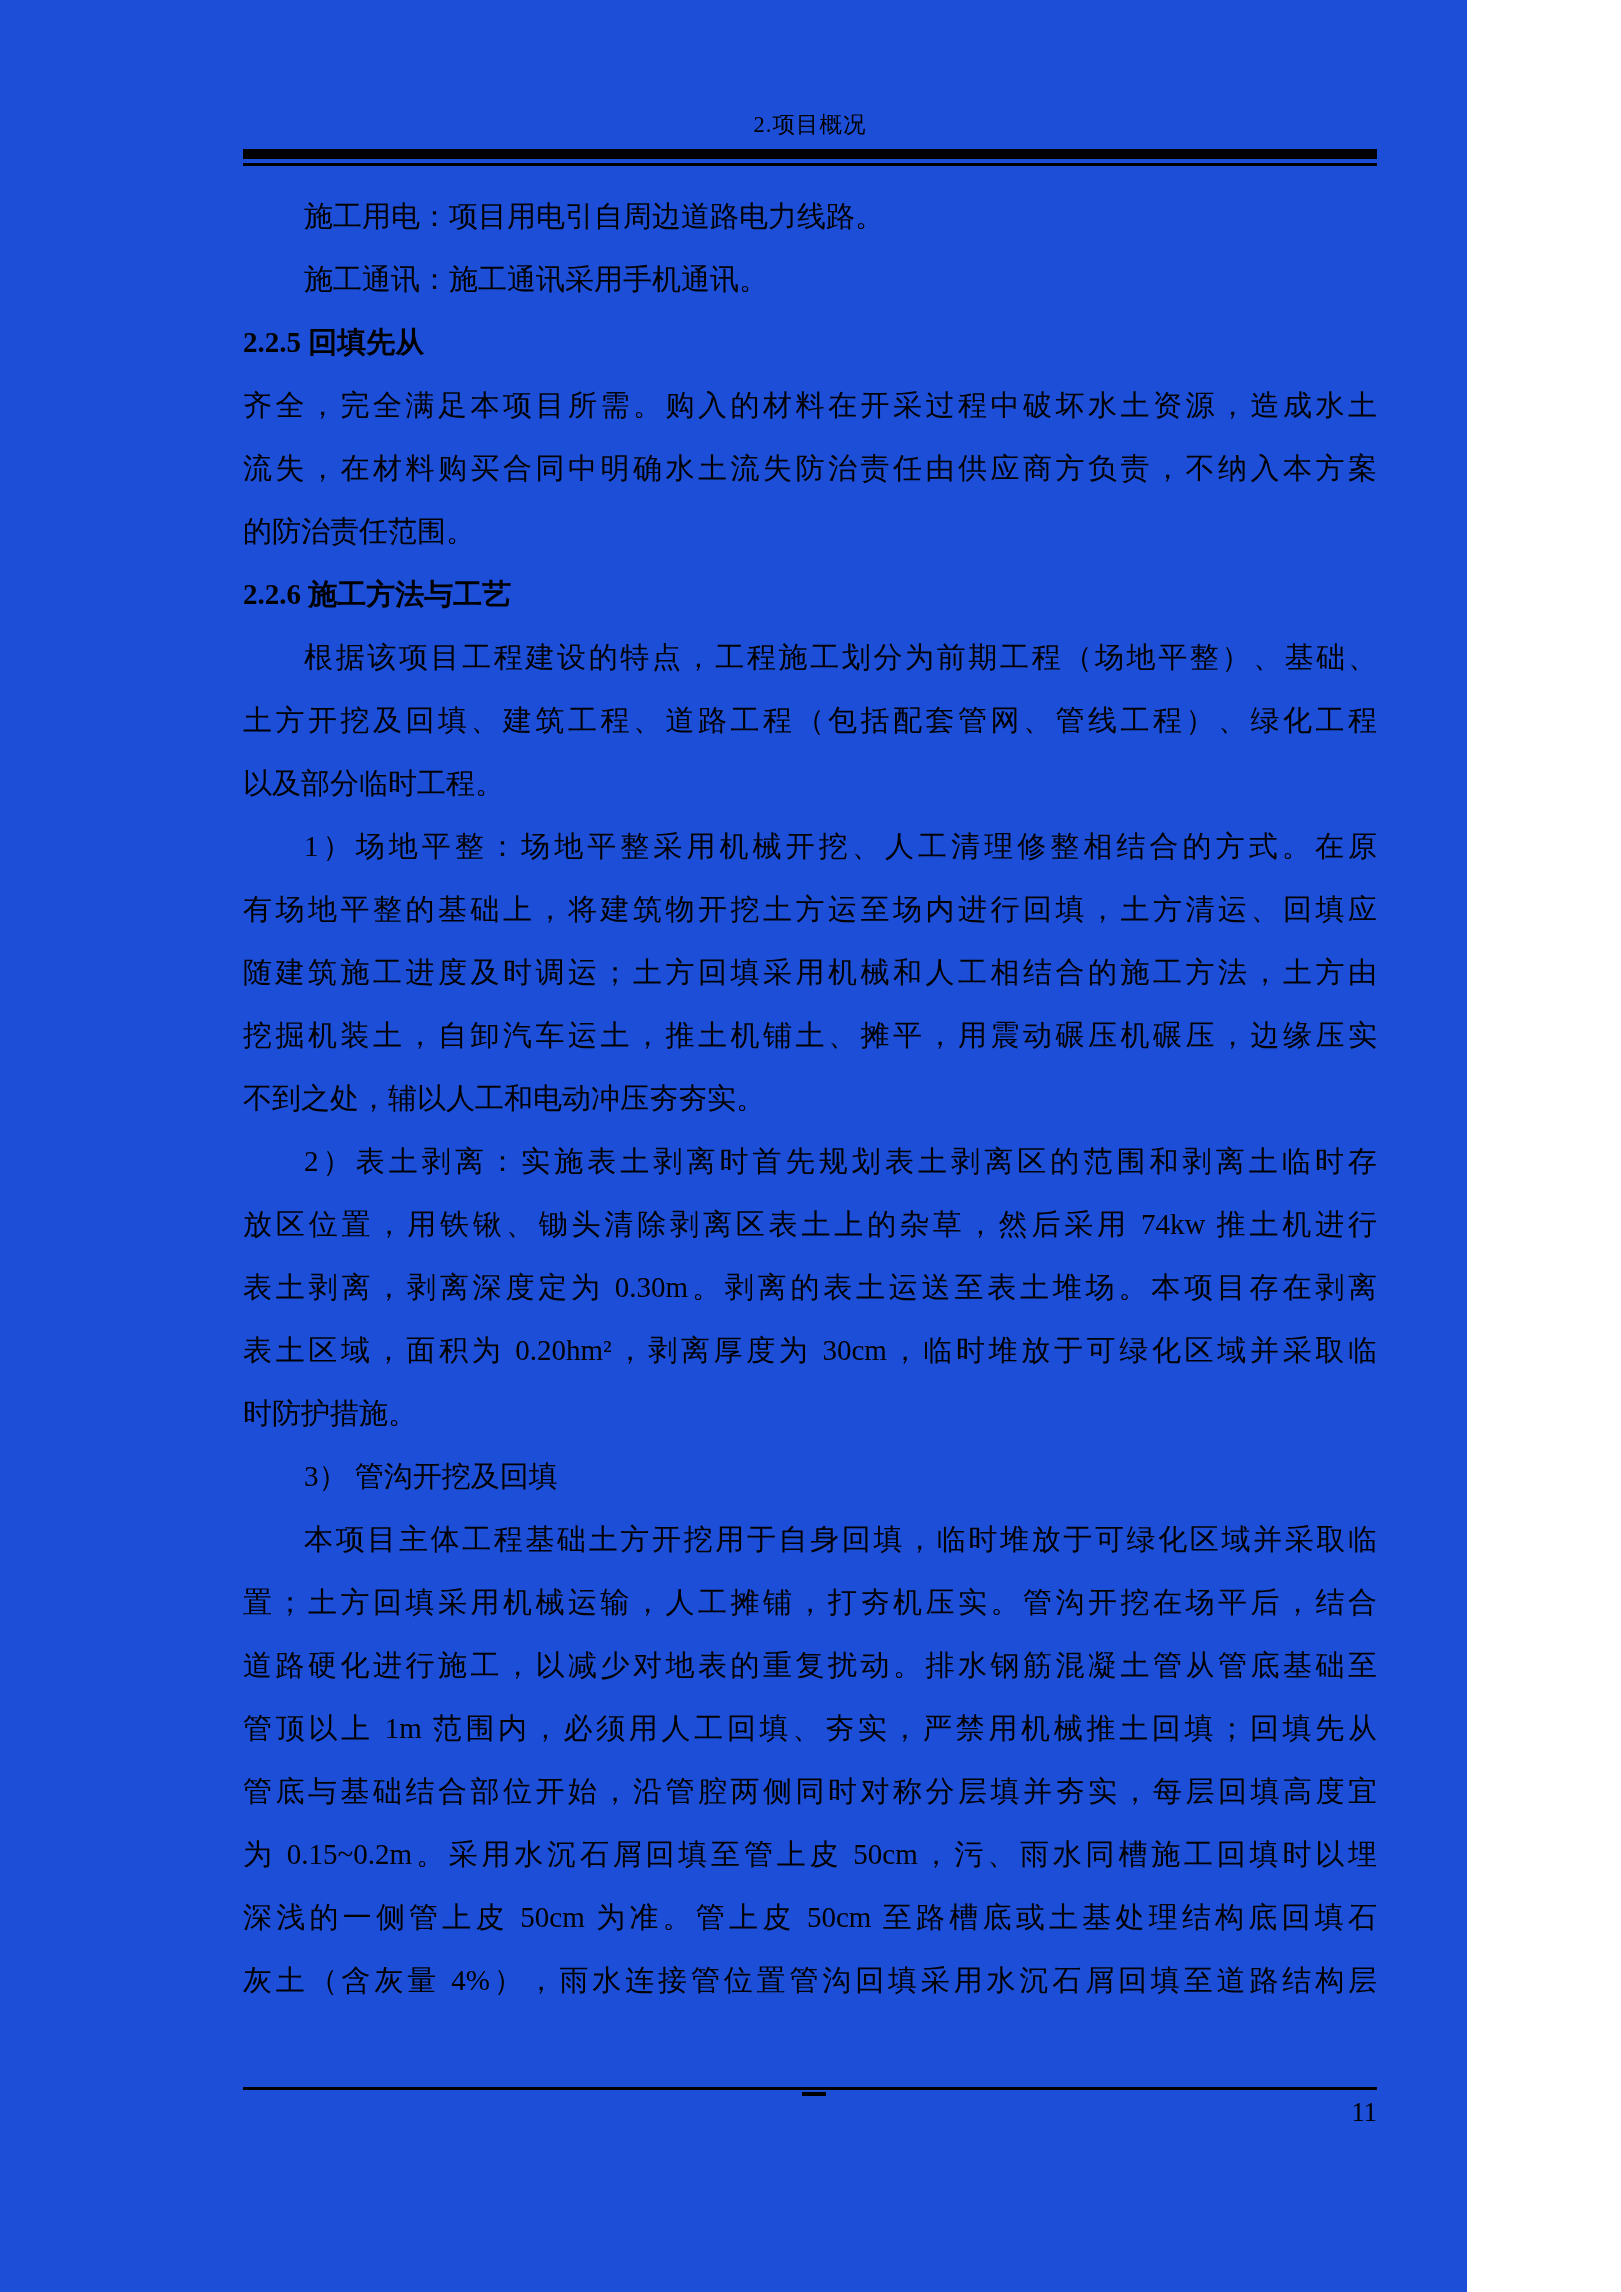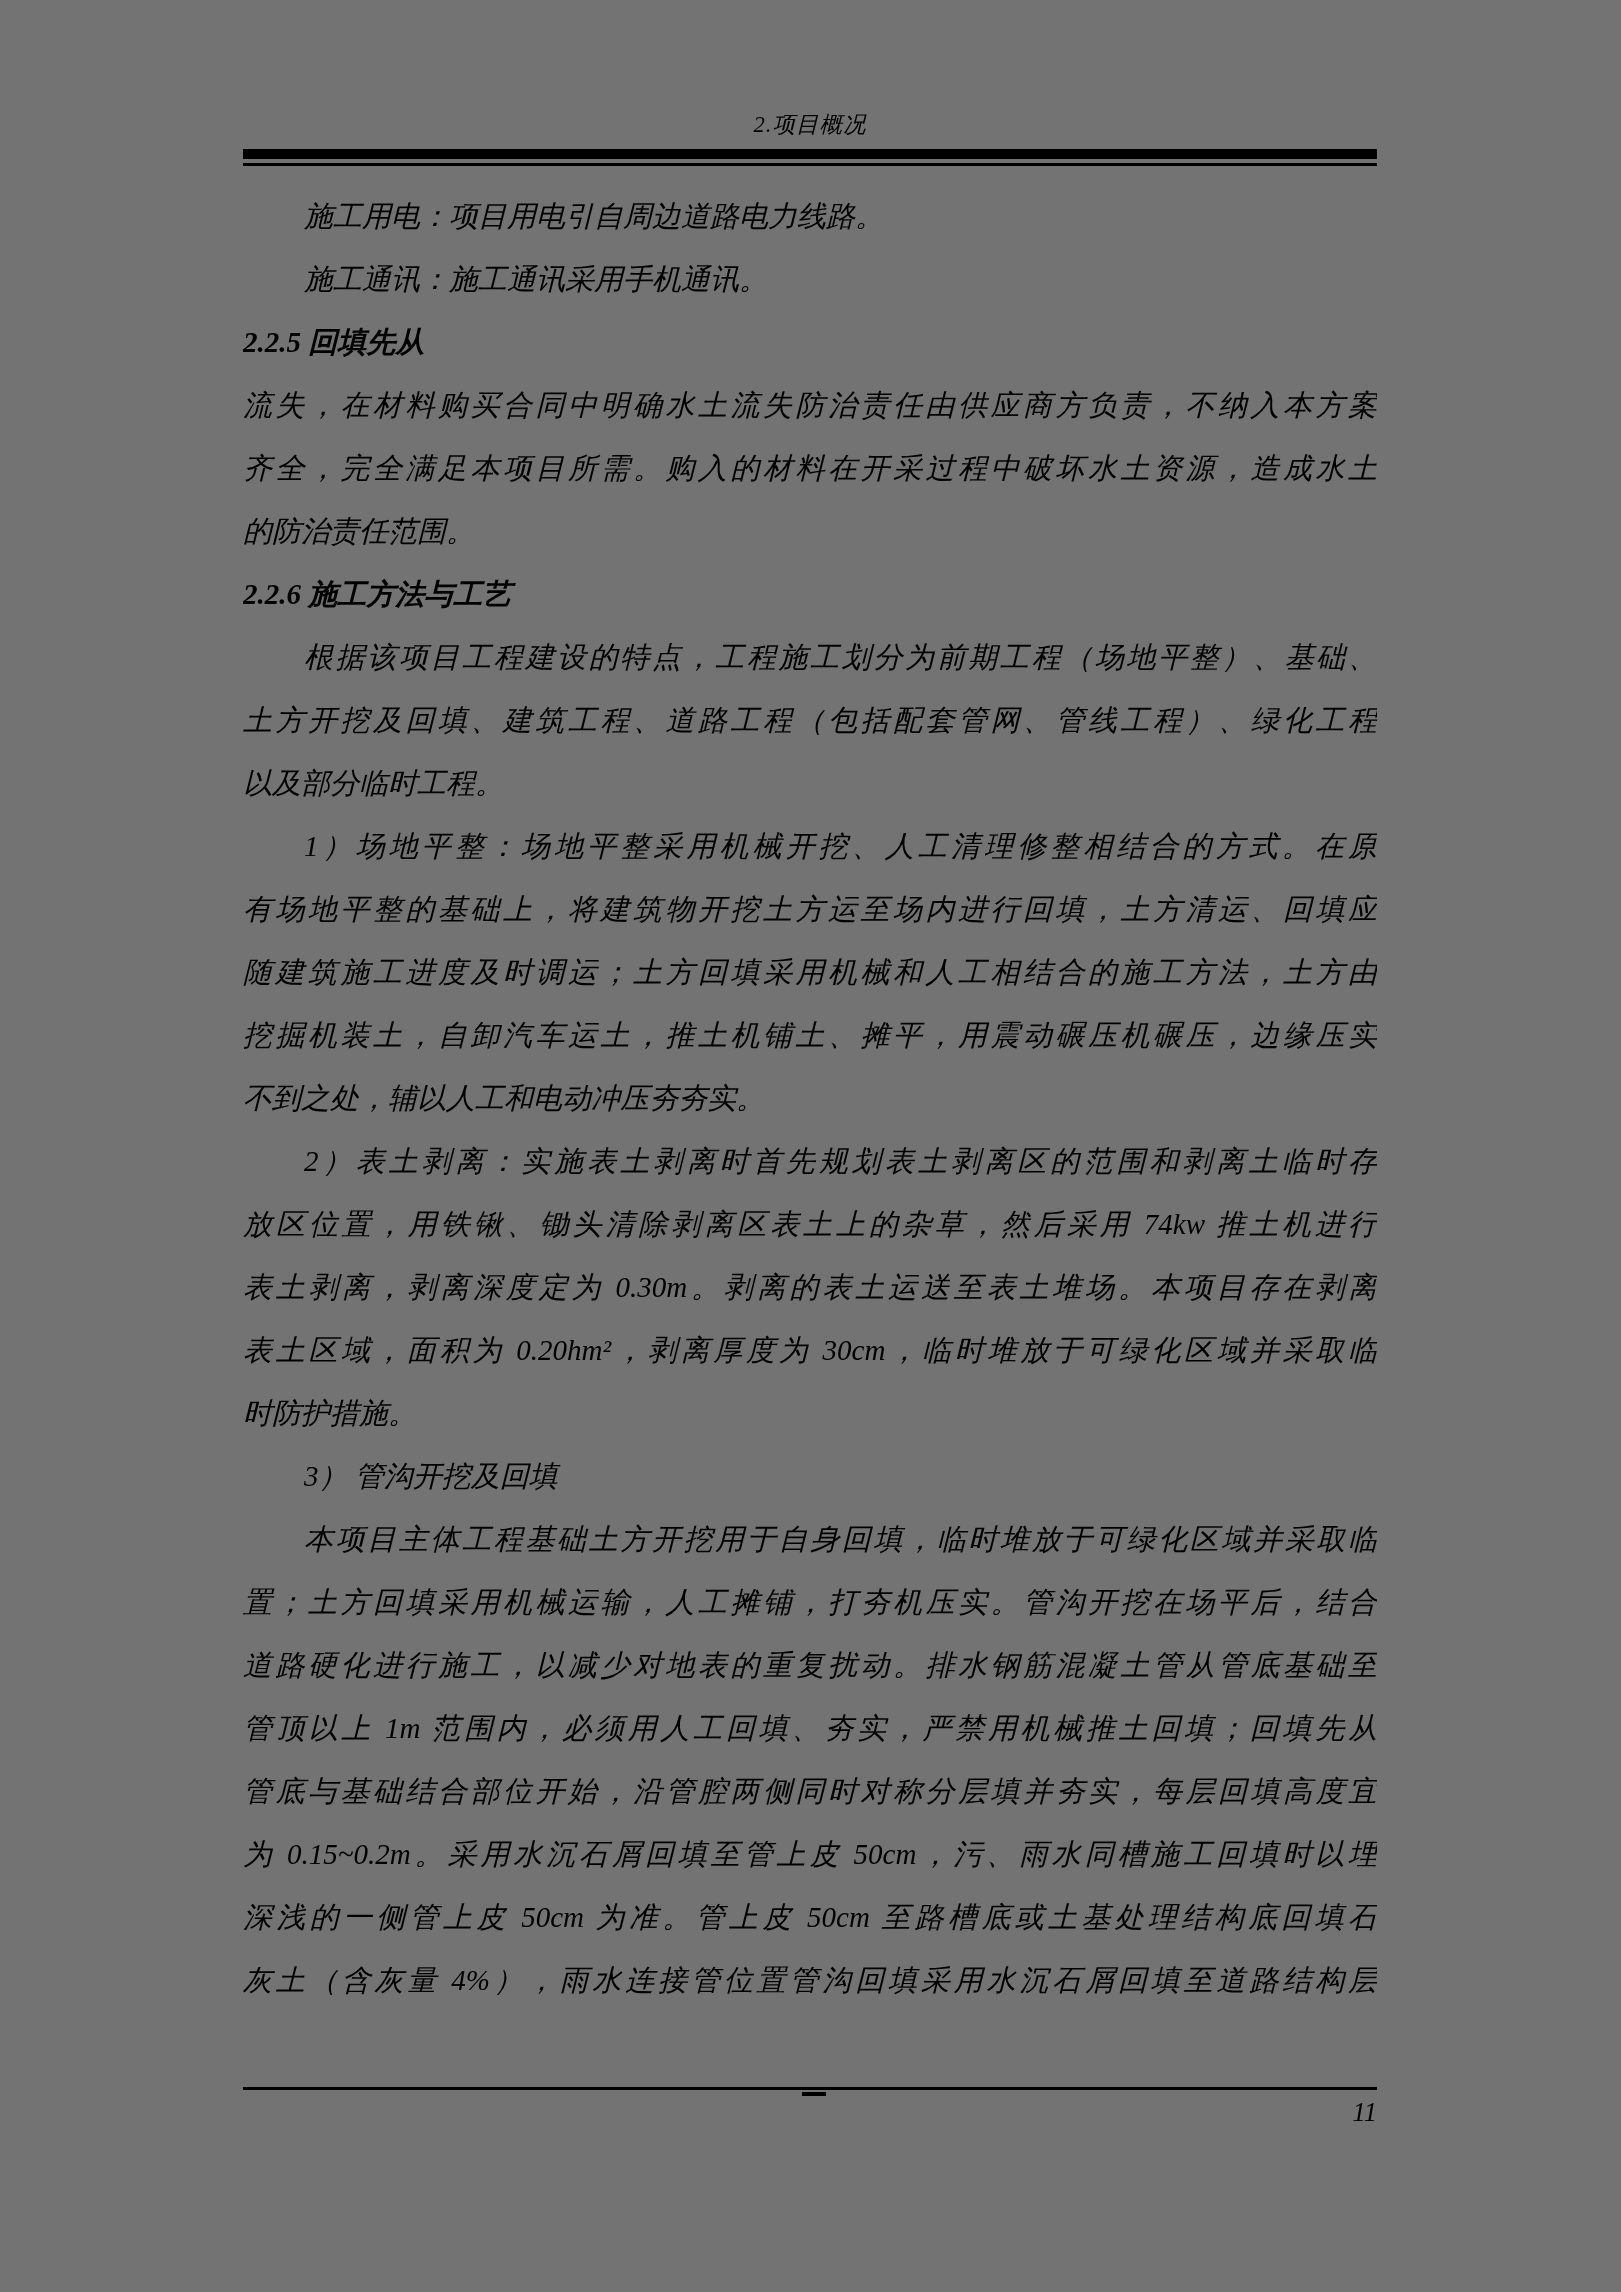--- a/index.html
+++ b/index.html
@@ -2,27 +2,26 @@
 <html><head>
 <meta charset="utf-8">
 <style>
   html, body {
     margin: 0;
     padding: 0;
     background: #ffffff;
   }
   .page {
     position: relative;
-    width: 1621px;
+    width: 1467px;
     height: 2293px;
-    background: #737373;
+    background: #1d4ed8;
     color: #000000;
     font-family: "Liberation Serif", "DejaVu Serif", serif;
     overflow: hidden;
-    font-style: italic;
   }
   
   .header-title {
     position: absolute;
     top: 110px;
     left: 243px;
     width: 1134px;
     text-align: center;
     font-size: 22.5px;
     line-height: 29px;
@@ -106,22 +105,22 @@
 
   <div class="header-title">2.项目概况</div>
 
   <div class="rule-thick"></div>
   <div class="rule-thin"></div>
 
   <div id="doc-body" class="doc-body">
       <div class="line startend">施工用电：项目用电引自周边道路电力线路。</div>
       <div class="line startend">施工通讯：施工通讯采用手机通讯。</div>
       <div class="line heading">2.2.5 回填先从</div>
+      <div class="line mid">齐全，完全满足本项目所需。购入的材料在开采过程中破坏水土资源，造成水土</div>
       <div class="line mid">流失，在材料购买合同中明确水土流失防治责任由供应商方负责，不纳入本方案</div>
-      <div class="line mid">齐全，完全满足本项目所需。购入的材料在开采过程中破坏水土资源，造成水土</div>
       <div class="line end">的防治责任范围。</div>
       <div class="line heading">2.2.6 施工方法与工艺</div>
       <div class="line start">根据该项目工程建设的特点，工程施工划分为前期工程（场地平整）、基础、</div>
       <div class="line mid">土方开挖及回填、建筑工程、道路工程（包括配套管网、管线工程）、绿化工程</div>
       <div class="line end">以及部分临时工程。</div>
       <div class="line start">1）场地平整：场地平整采用机械开挖、人工清理修整相结合的方式。在原</div>
       <div class="line mid">有场地平整的基础上，将建筑物开挖土方运至场内进行回填，土方清运、回填应</div>
       <div class="line mid">随建筑施工进度及时调运；土方回填采用机械和人工相结合的施工方法，土方由</div>
       <div class="line mid">挖掘机装土，自卸汽车运土，推土机铺土、摊平，用震动碾压机碾压，边缘压实</div>
       <div class="line end">不到之处，辅以人工和电动冲压夯夯实。</div>

